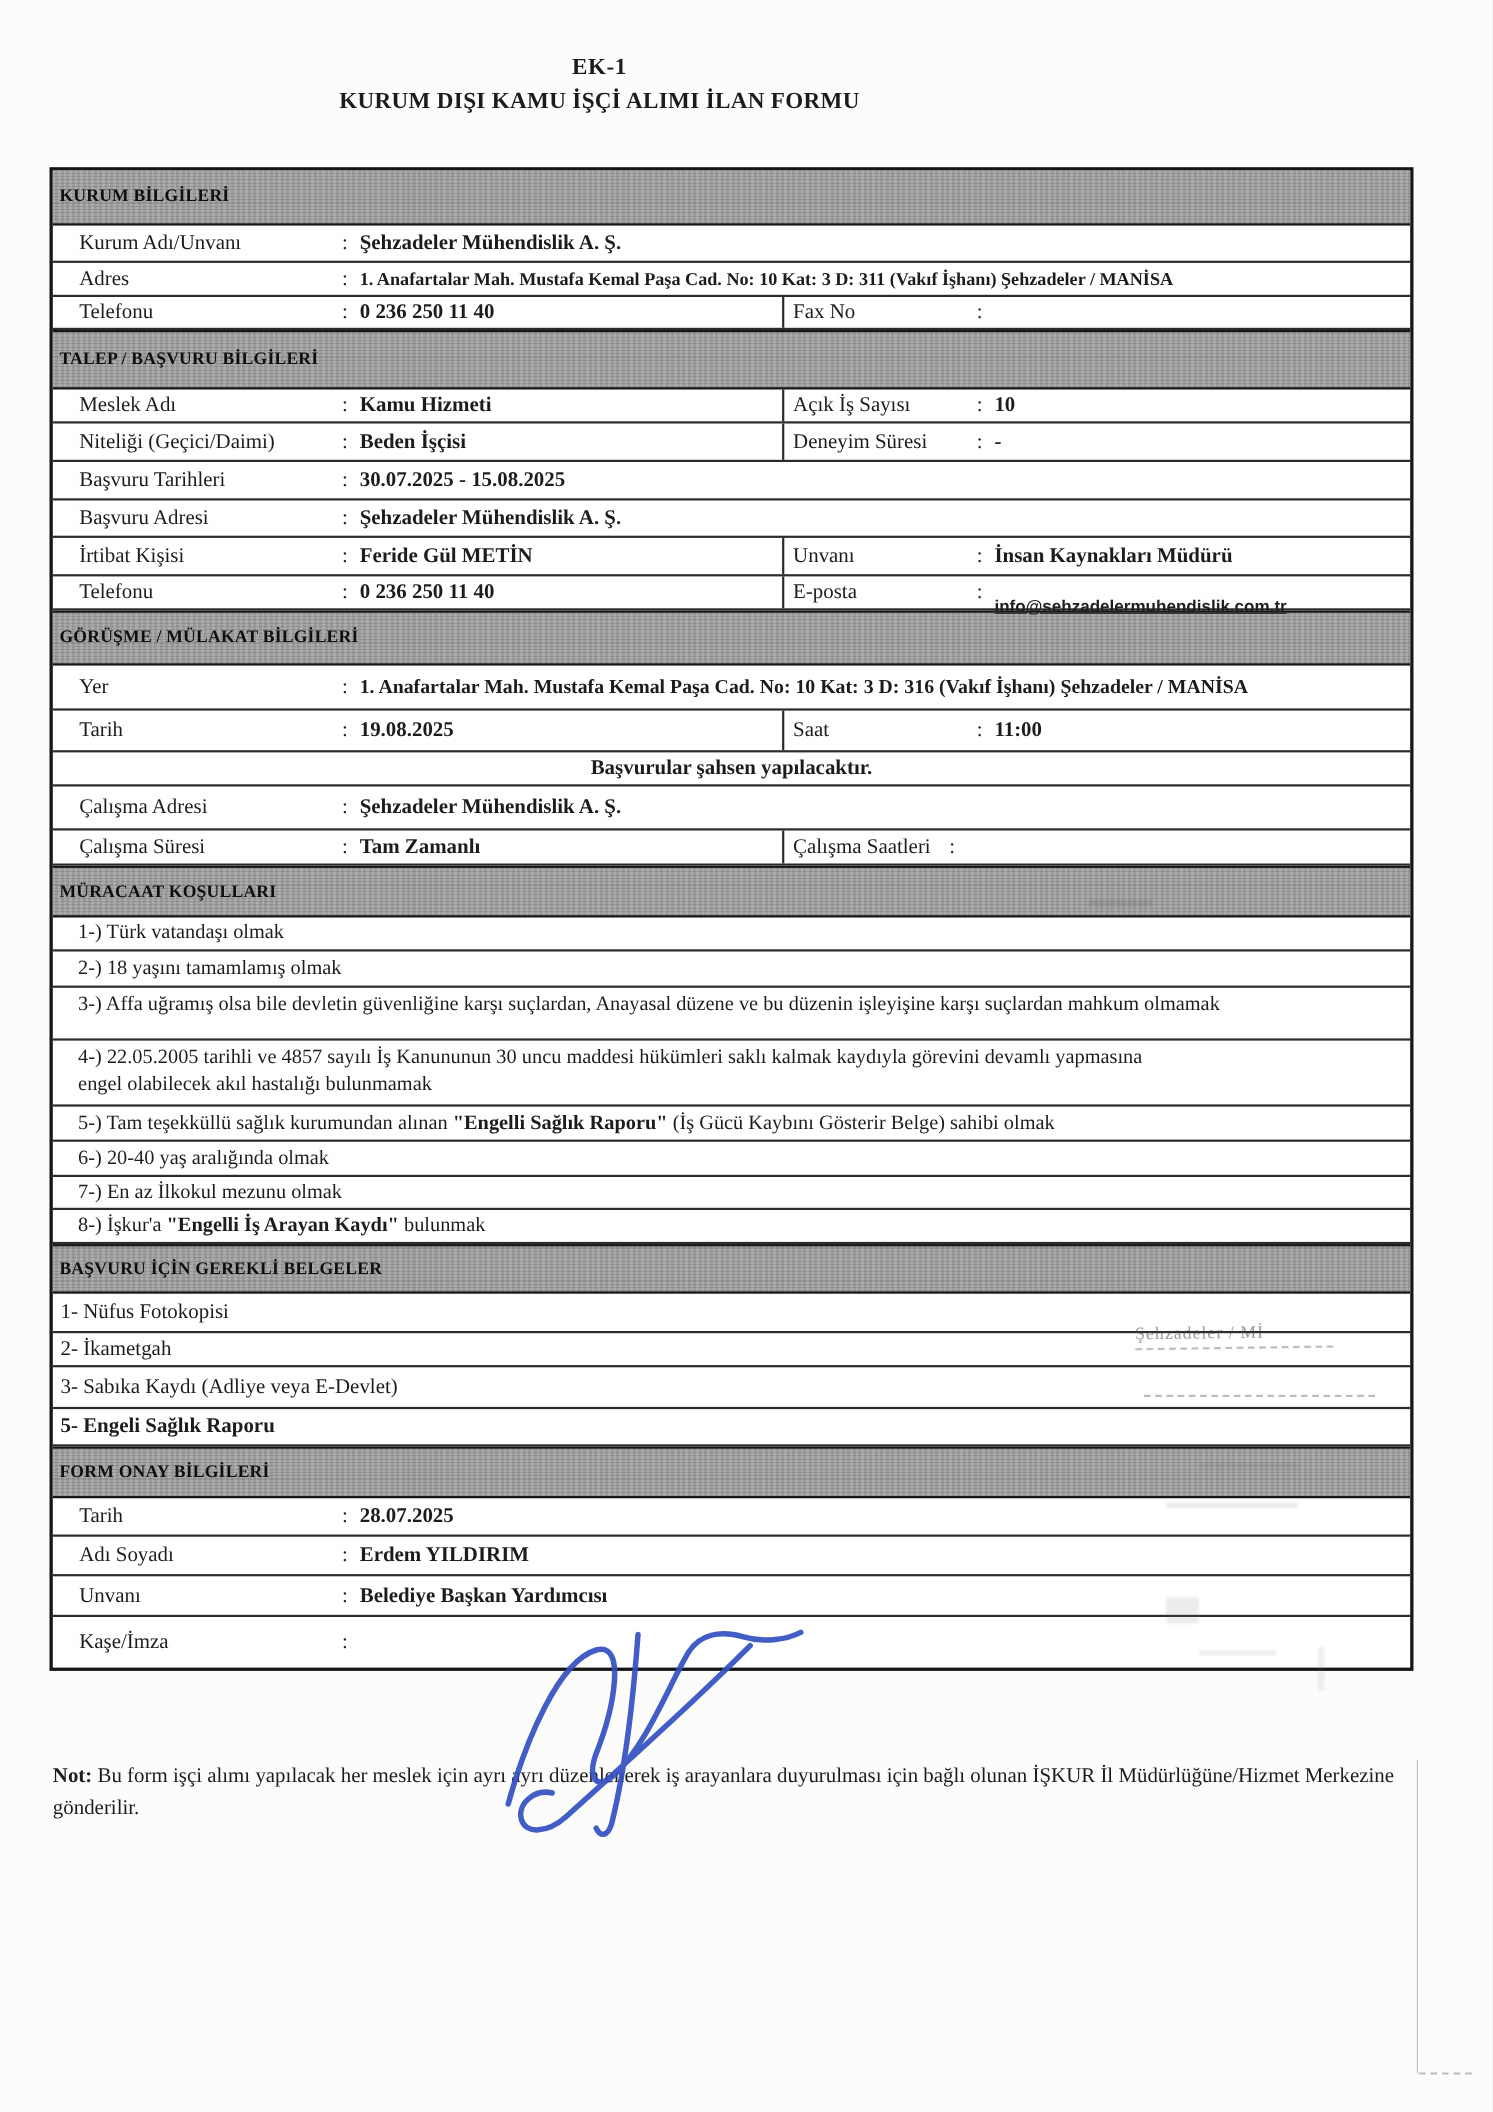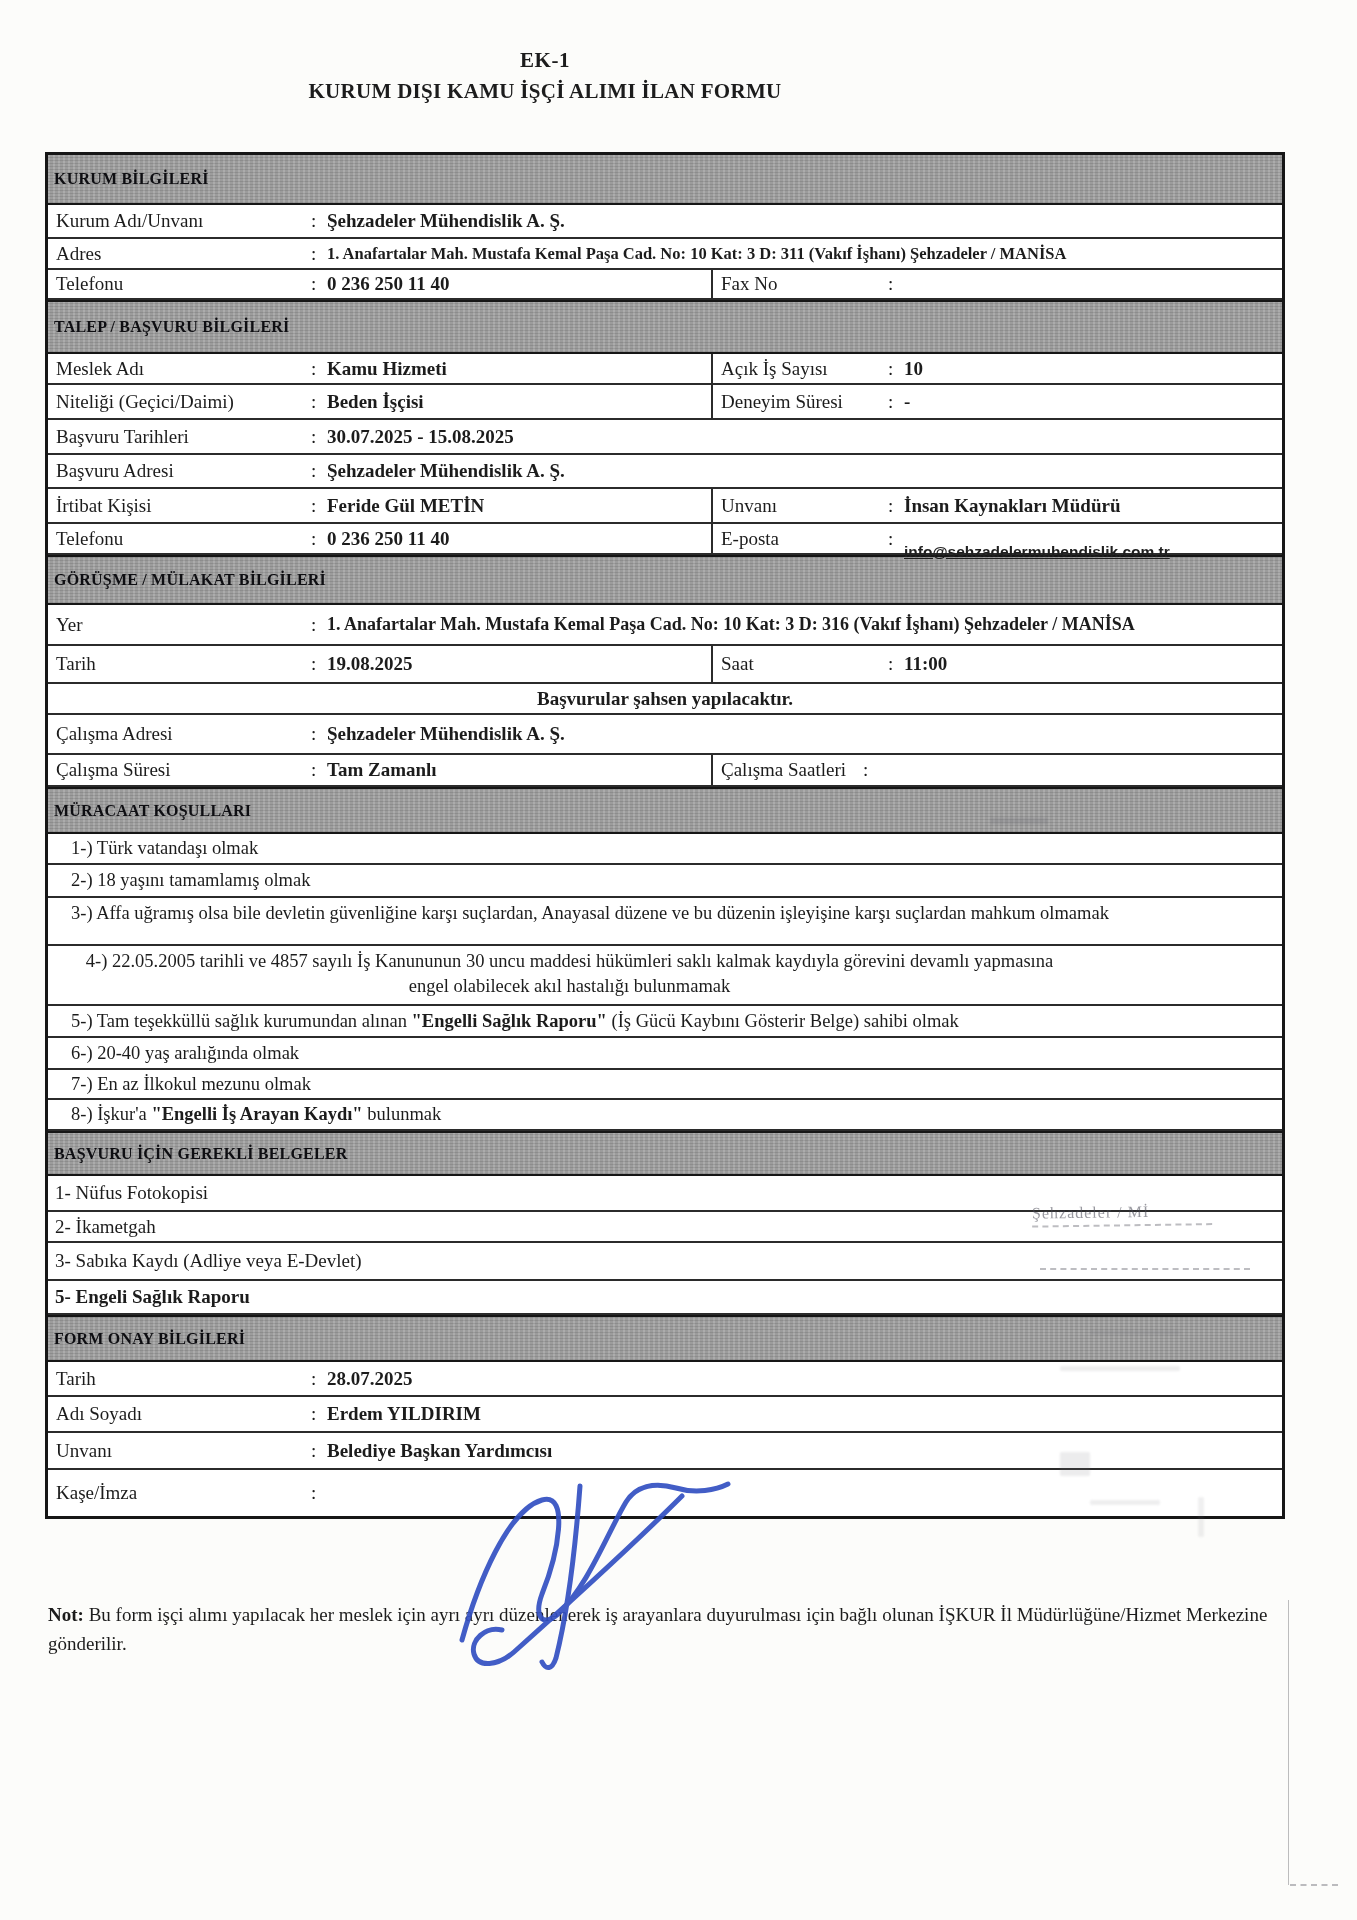--- a/index.html
+++ b/index.html
@@ -31,35 +31,35 @@
     font-weight:bold; font-size:16px; padding-left:6px; color:#0e0e12;
     letter-spacing:.2px;
   }
   .band:first-child { border-top:none; }
   .row { display:flex; align-items:center; border-bottom:2px solid #2b2b2b; }
   .row:last-child { border-bottom:none; }
   .cell { display:flex; align-items:center; height:100%; }
   .cell.full { width:100%; }
   .cell.left { width:663px; }
   .cell.right { flex:1; border-left:2px solid #2b2b2b; }
-  .lbl { display:inline-block; width:263px; padding-left:8px; font-size:19px; flex:none; }
+  .lbl { display:inline-block; width:263px; padding-left:24px; font-size:19px; flex:none; }
   .lbl2 { display:inline-block; width:175px; padding-left:8px; font-size:19px; flex:none; }
   .colon { display:inline-block; width:16px; font-size:19px; flex:none; }
   .val { font-size:19px; font-weight:bold; white-space:nowrap; }
   .val.small { font-size:16.5px; }
   .val.med { font-size:18px; }
   .email {
     font-family:"Liberation Sans","DejaVu Sans",sans-serif;
     font-size:15.5px; font-weight:bold; color:#1f1f1f;
     text-decoration:underline; cursor:pointer;margin-top:26px;
   }
   .item { font-size:18.5px; padding-left:23px; line-height:1.35; }
   .item b { font-weight:bold; }
   .row.top { align-items:flex-start; }
-  .row.top .item { padding-top:3px;text-align:center; }
+  .row.top .item { padding-top:3px; }
   .center-note { justify-content:center; font-weight:bold; font-size:19px; }
   .doc-item { font-size:19px; padding-left:7px; }
   .doc-item.bold { font-weight:bold; }
 
   
   .note {
     position:absolute; left:48px; top:1600px; width:1245px;
     font-size:19px; line-height:1.55;
   }
   .note .note-lbl { font-weight:bold; }

